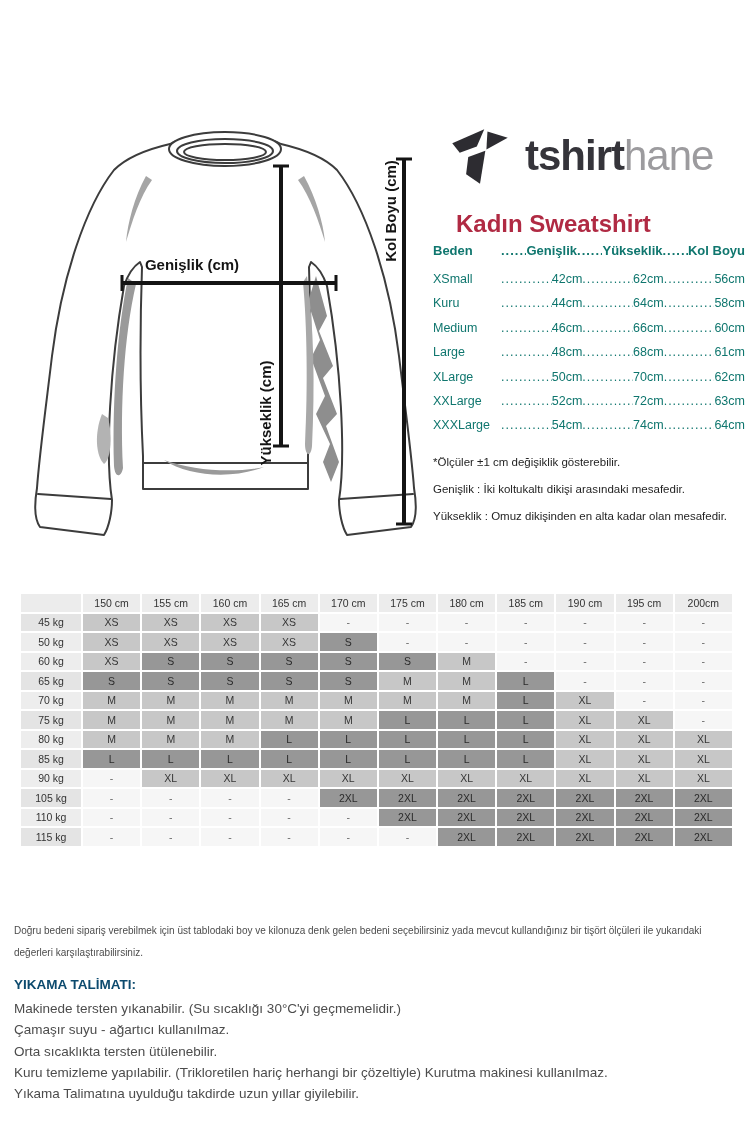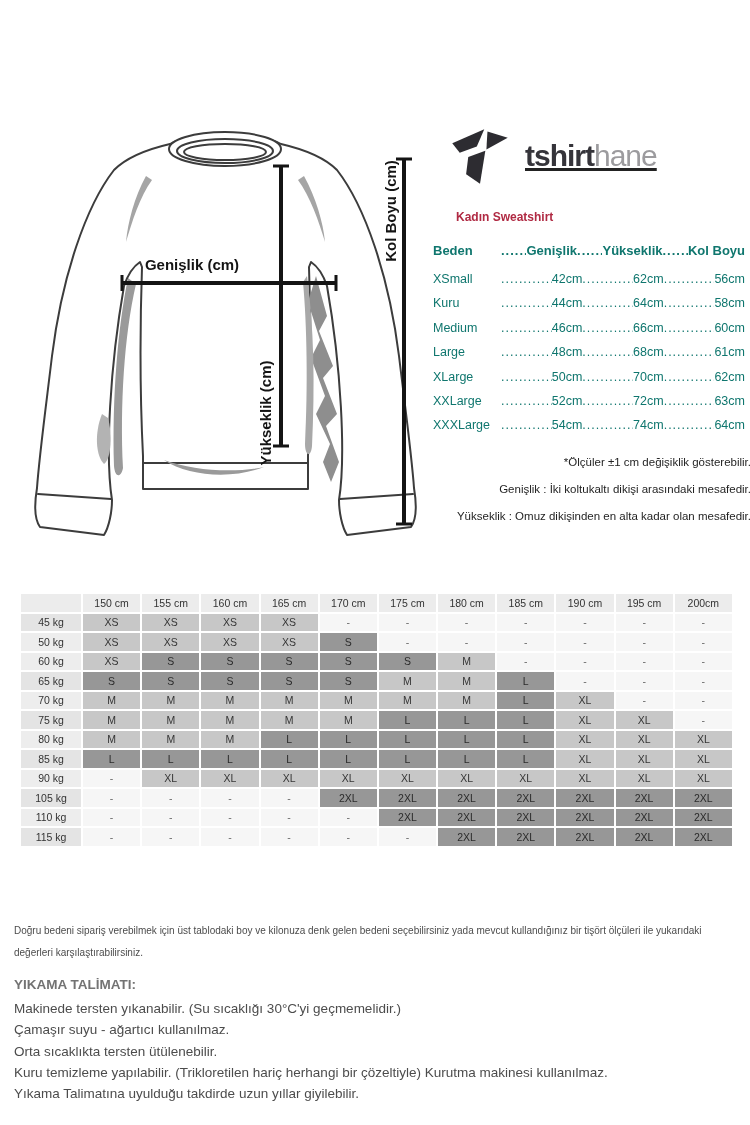--- a/index.html
+++ b/index.html
@@ -6,56 +6,56 @@
     --m-light:#c7c7c7; --m-dark:#979797; --m-empty:#f6f6f6;
     --m-label:#e4e4e4; --m-label-alt:#ededed; --m-header:#ececec;
   }
   html,body{margin:0;padding:0;background:#ffffff;}
   body{font-family:"Liberation Sans","DejaVu Sans",sans-serif;color:#222;}
   .sheet{position:relative;width:750px;height:1125px;background:#ffffff;overflow:hidden;}
 
   
   .brand{position:absolute;left:448px;top:118px;height:76px;display:flex;align-items:center;gap:13px;}
   .brand-mark{width:64px;height:64px;flex:0 0 auto;}
-  .brand-text{font-size:30px;font-weight:bold;letter-spacing:-1px;line-height:1;white-space:nowrap;text-decoration:underline;}
+  .brand-text{font-size:42px;font-weight:bold;letter-spacing:-1px;line-height:1;white-space:nowrap;}
   .brand-bold{color:#35343a;}
   .brand-light{color:#9c9b9e;font-weight:normal;}
 
   
-  .title{position:absolute;left:456px;top:210px;font-size:12px;font-weight:bold;color:#b02a43;margin:0;}
+  .title{position:absolute;left:456px;top:210px;font-size:24px;font-weight:bold;color:#b02a43;margin:0;}
 
   
   .size-table{position:absolute;left:433px;top:243px;width:312px;}
   .sz-row{display:flex;align-items:baseline;height:24.4px;font-size:12.5px;color:#0f766e;white-space:nowrap;}
   .sz-row.hdr{font-weight:bold;height:24px;margin-bottom:5px;font-size:13px;}
   .c{flex:0 0 auto;}
   .c.c0{flex:0 0 68px;}
   .lead{flex:1 1 0;overflow:hidden;letter-spacing:1px;}
 
   
   .notes{position:absolute;left:433px;top:449px;width:318px;}
-  .note-line{font-size:11.5px;line-height:27px;color:#1f1f1f;white-space:nowrap;text-align:right;}
+  .note-line{font-size:11.5px;line-height:27px;color:#1f1f1f;white-space:nowrap;}
 
   
   .diagram{position:absolute;left:24px;top:126px;width:404px;height:414px;}
 
   
   .matrix{position:absolute;left:19px;top:592px;width:715px;border-collapse:separate;border-spacing:2px;table-layout:fixed;font-size:10.5px;}
   .matrix th,.matrix td{height:17.5px;padding:0;text-align:center;vertical-align:middle;font-weight:normal;color:#333;}
   .matrix thead th{background:var(--m-header);}
   .matrix th.corner{width:60px;}
   .matrix th.wl{background:var(--m-label);}
   .matrix th.wl.alt{background:var(--m-label-alt);margin-left:45px;}
   .matrix td.cell-light{background:var(--m-light);color:#363636;margin-top:16px;}
   .matrix td.cell-dark{background:var(--m-dark);color:#2b2b2b;}
   .matrix td.cell-empty{background:var(--m-empty);color:#6a6a6a;}
 
   
   .sizing{position:absolute;left:14px;top:920px;width:727px;margin:0;font-size:10px;line-height:21.5px;color:#4c4c4c;}
-  .wash-head{position:absolute;left:14px;top:977px;margin:0;font-size:13.5px;font-weight:bold;color:#737373;}
+  .wash-head{position:absolute;left:14px;top:977px;margin:0;font-size:13.5px;font-weight:bold;color:#0c4a6e;}
   .wash-list{position:absolute;left:14px;top:998px;width:727px;}
   .wash-line{font-size:13.5px;line-height:21.3px;color:#4c4c4c;}
 </style>
 </head>
 <body>
 
 <div class="sheet">
 
   <svg class="diagram" viewBox="0 0 404 414">
     <g stroke="#3c3c3c" stroke-width="2" fill="#ffffff" stroke-linejoin="round" stroke-linecap="round">

